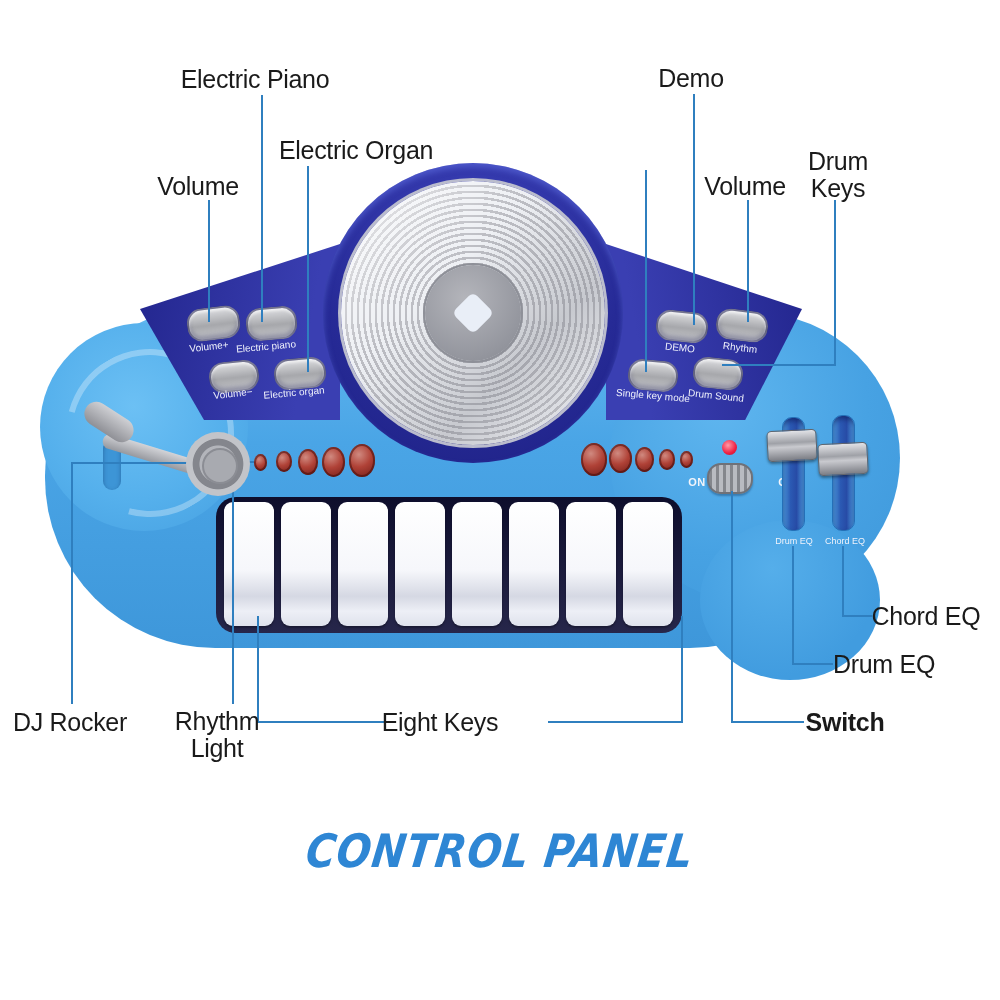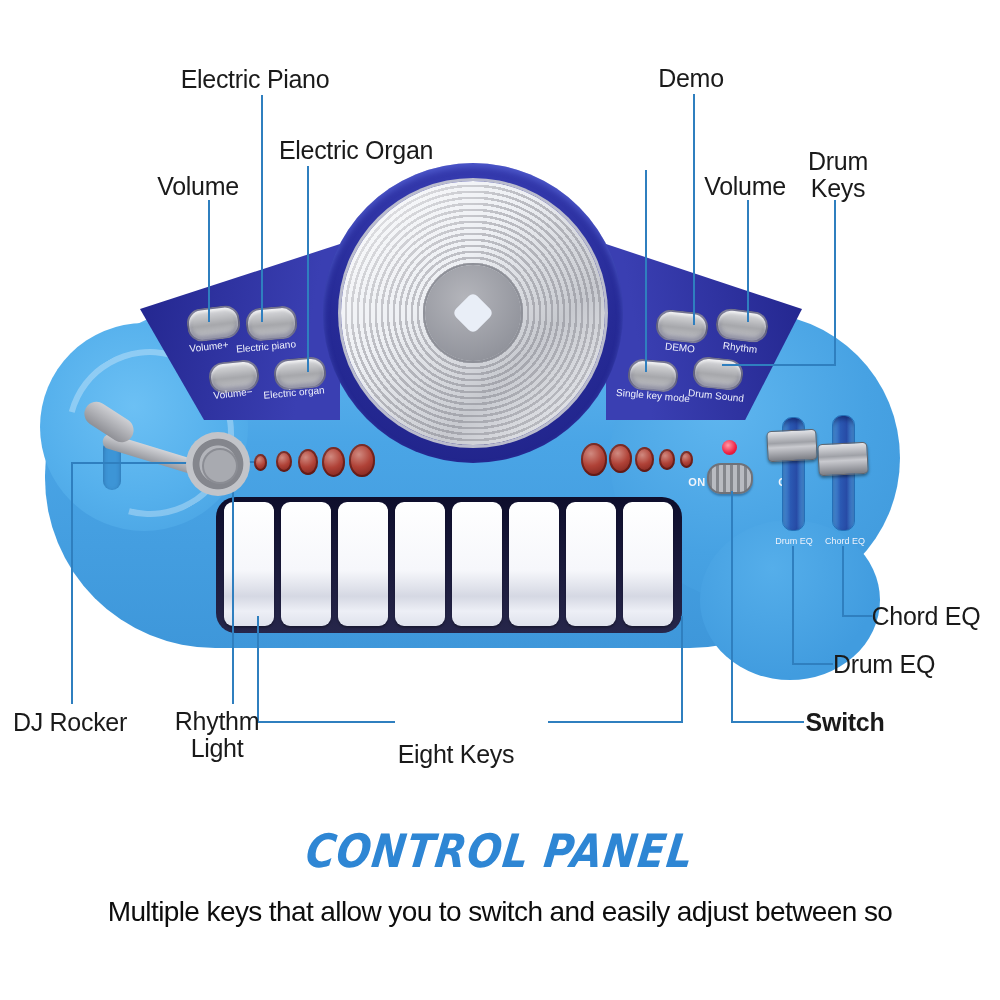--- a/index.html
+++ b/index.html
@@ -197,23 +197,22 @@
   <div class="lbl" style="left:745px;top:173px;">Volume</div>
   <div class="lbl" style="left:838px;top:148px;">
     <div>Drum</div>
     <div>Keys</div>
   </div>
   <div class="lbl" style="left:70px;top:709px;">DJ Rocker</div>
   <div class="lbl" style="left:217px;top:708px;">
     <div>Rhythm</div>
     <div>Light</div>
   </div>
-  <div class="lbl" style="left:456px;top:709px;margin-top:32px;">Eight Keys</div>
+  <div class="lbl" style="left:440px;top:709px;">Eight Keys</div>
   <div class="lbl" style="left:845px;top:709px;font-weight:bold;">Switch</div>
   <div class="lbl" style="left:926px;top:603px;">Chord EQ</div>
   <div class="lbl" style="left:884px;top:651px;">Drum EQ</div>
 
   <div class="title">CONTROL PANEL</div>
   <div class="desc">
-    <div>Multiple keys that allow you to switch and easily adjust between so</div>
   </div>
 
 </div>
 
 </body></html>

